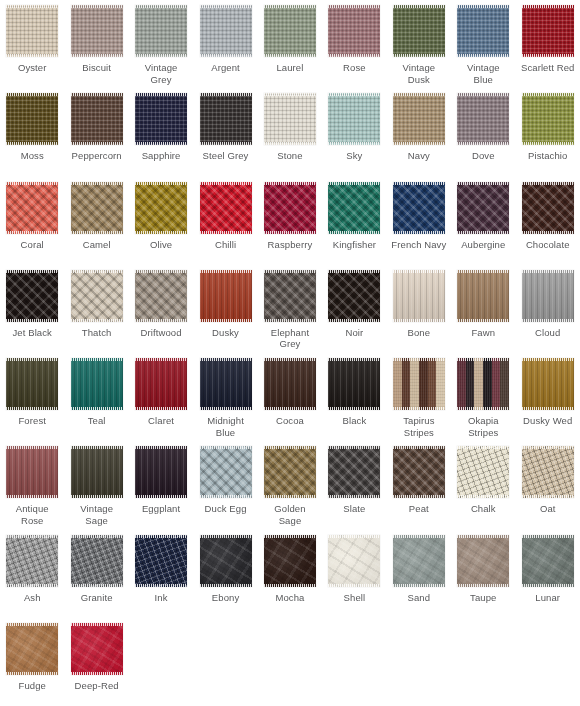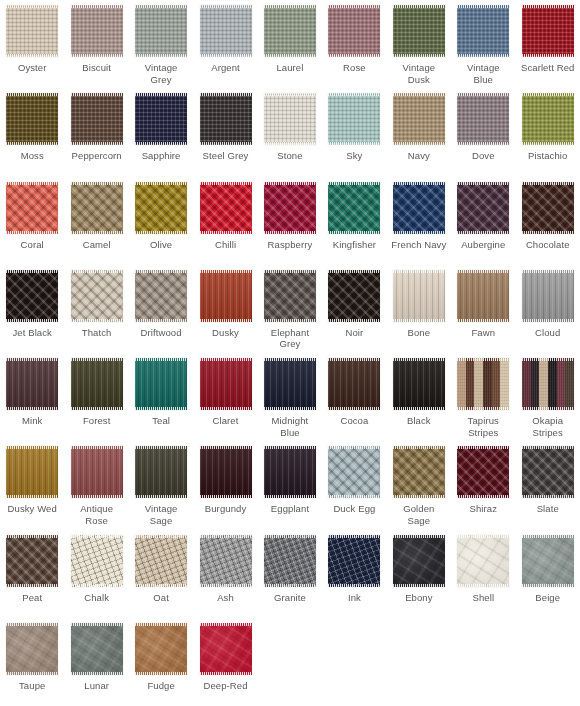--- a/index.html
+++ b/index.html
@@ -426,28 +426,20 @@
     </div>
     <div class="swatch-cell">
       <div class="swatch-chip tex-velvet" style="background-color: rgb(154, 154, 154);">
         <div class="weave"></div>
         <div class="edge-top"></div>
         <div class="edge-bottom"></div>
       </div>
       <div class="swatch-label">Cloud</div>
     </div>
     <div class="swatch-cell">
-      <div class="swatch-chip tex-velvet" style="background-color: rgb(74, 48, 51);">
-        <div class="weave"></div>
-        <div class="edge-top"></div>
-        <div class="edge-bottom"></div>
-      </div>
-      <div class="swatch-label">Mink</div>
-    </div>
-    <div class="swatch-cell">
       <div class="swatch-chip tex-velvet" style="background-color: rgb(62, 59, 34);">
         <div class="weave"></div>
         <div class="edge-top"></div>
         <div class="edge-bottom"></div>
       </div>
       <div class="swatch-label">Forest</div>
     </div>
     <div class="swatch-cell">
       <div class="swatch-chip tex-velvet" style="background-color: rgb(17, 103, 95);">
         <div class="weave"></div>
@@ -522,28 +514,20 @@
     </div>
     <div class="swatch-cell">
       <div class="swatch-chip tex-velvet" style="background-color: rgb(61, 58, 44);">
         <div class="weave"></div>
         <div class="edge-top"></div>
         <div class="edge-bottom"></div>
       </div>
       <div class="swatch-label">Vintage<br>Sage</div>
     </div>
     <div class="swatch-cell">
-      <div class="swatch-chip tex-velvet" style="background-color: rgb(47, 15, 20);">
-        <div class="weave"></div>
-        <div class="edge-top"></div>
-        <div class="edge-bottom"></div>
-      </div>
-      <div class="swatch-label">Burgundy</div>
-    </div>
-    <div class="swatch-cell">
       <div class="swatch-chip tex-velvet" style="background-color: rgb(35, 23, 34);">
         <div class="weave"></div>
         <div class="edge-top"></div>
         <div class="edge-bottom"></div>
       </div>
       <div class="swatch-label">Eggplant</div>
     </div>
     <div class="swatch-cell">
       <div class="swatch-chip tex-basket" style="background-color: rgb(165, 181, 187);">
         <div class="weave"></div>
@@ -554,28 +538,20 @@
     </div>
     <div class="swatch-cell">
       <div class="swatch-chip tex-basket" style="background-color: rgb(138, 115, 72);">
         <div class="weave"></div>
         <div class="edge-top"></div>
         <div class="edge-bottom"></div>
       </div>
       <div class="swatch-label">Golden<br>Sage</div>
     </div>
     <div class="swatch-cell">
-      <div class="swatch-chip tex-basket" style="background-color: rgb(89, 18, 28);">
-        <div class="weave"></div>
-        <div class="edge-top"></div>
-        <div class="edge-bottom"></div>
-      </div>
-      <div class="swatch-label">Shiraz</div>
-    </div>
-    <div class="swatch-cell">
       <div class="swatch-chip tex-basket" style="background-color: rgb(68, 64, 63);">
         <div class="weave"></div>
         <div class="edge-top"></div>
         <div class="edge-bottom"></div>
       </div>
       <div class="swatch-label">Slate</div>
     </div>
     <div class="swatch-cell">
       <div class="swatch-chip tex-basket" style="background-color: rgb(90, 70, 58);">
         <div class="weave"></div>
@@ -626,34 +602,42 @@
     </div>
     <div class="swatch-cell">
       <div class="swatch-chip tex-leather" style="background-color: rgb(40, 40, 44);">
         <div class="weave"></div>
         <div class="edge-top"></div>
         <div class="edge-bottom"></div>
       </div>
       <div class="swatch-label">Ebony</div>
     </div>
     <div class="swatch-cell">
+      <div class="swatch-chip tex-leather" style="background-color: rgb(44, 26, 20);">
+        <div class="weave"></div>
+        <div class="edge-top"></div>
+        <div class="edge-bottom"></div>
+      </div>
+      <div class="swatch-label">Mocha</div>
+    </div>
+    <div class="swatch-cell">
       <div class="swatch-chip tex-leather" style="background-color: rgb(240, 236, 225);">
         <div class="weave"></div>
         <div class="edge-top"></div>
         <div class="edge-bottom"></div>
       </div>
       <div class="swatch-label">Shell</div>
     </div>
     <div class="swatch-cell">
       <div class="swatch-chip tex-leather" style="background-color: rgb(143, 154, 151);">
         <div class="weave"></div>
         <div class="edge-top"></div>
         <div class="edge-bottom"></div>
       </div>
-      <div class="swatch-label">Beige</div>
+      <div class="swatch-label">Sand</div>
     </div>
     <div class="swatch-cell">
       <div class="swatch-chip tex-leather" style="background-color: rgb(157, 138, 124);">
         <div class="weave"></div>
         <div class="edge-top"></div>
         <div class="edge-bottom"></div>
       </div>
       <div class="swatch-label">Taupe</div>
     </div>
     <div class="swatch-cell">

